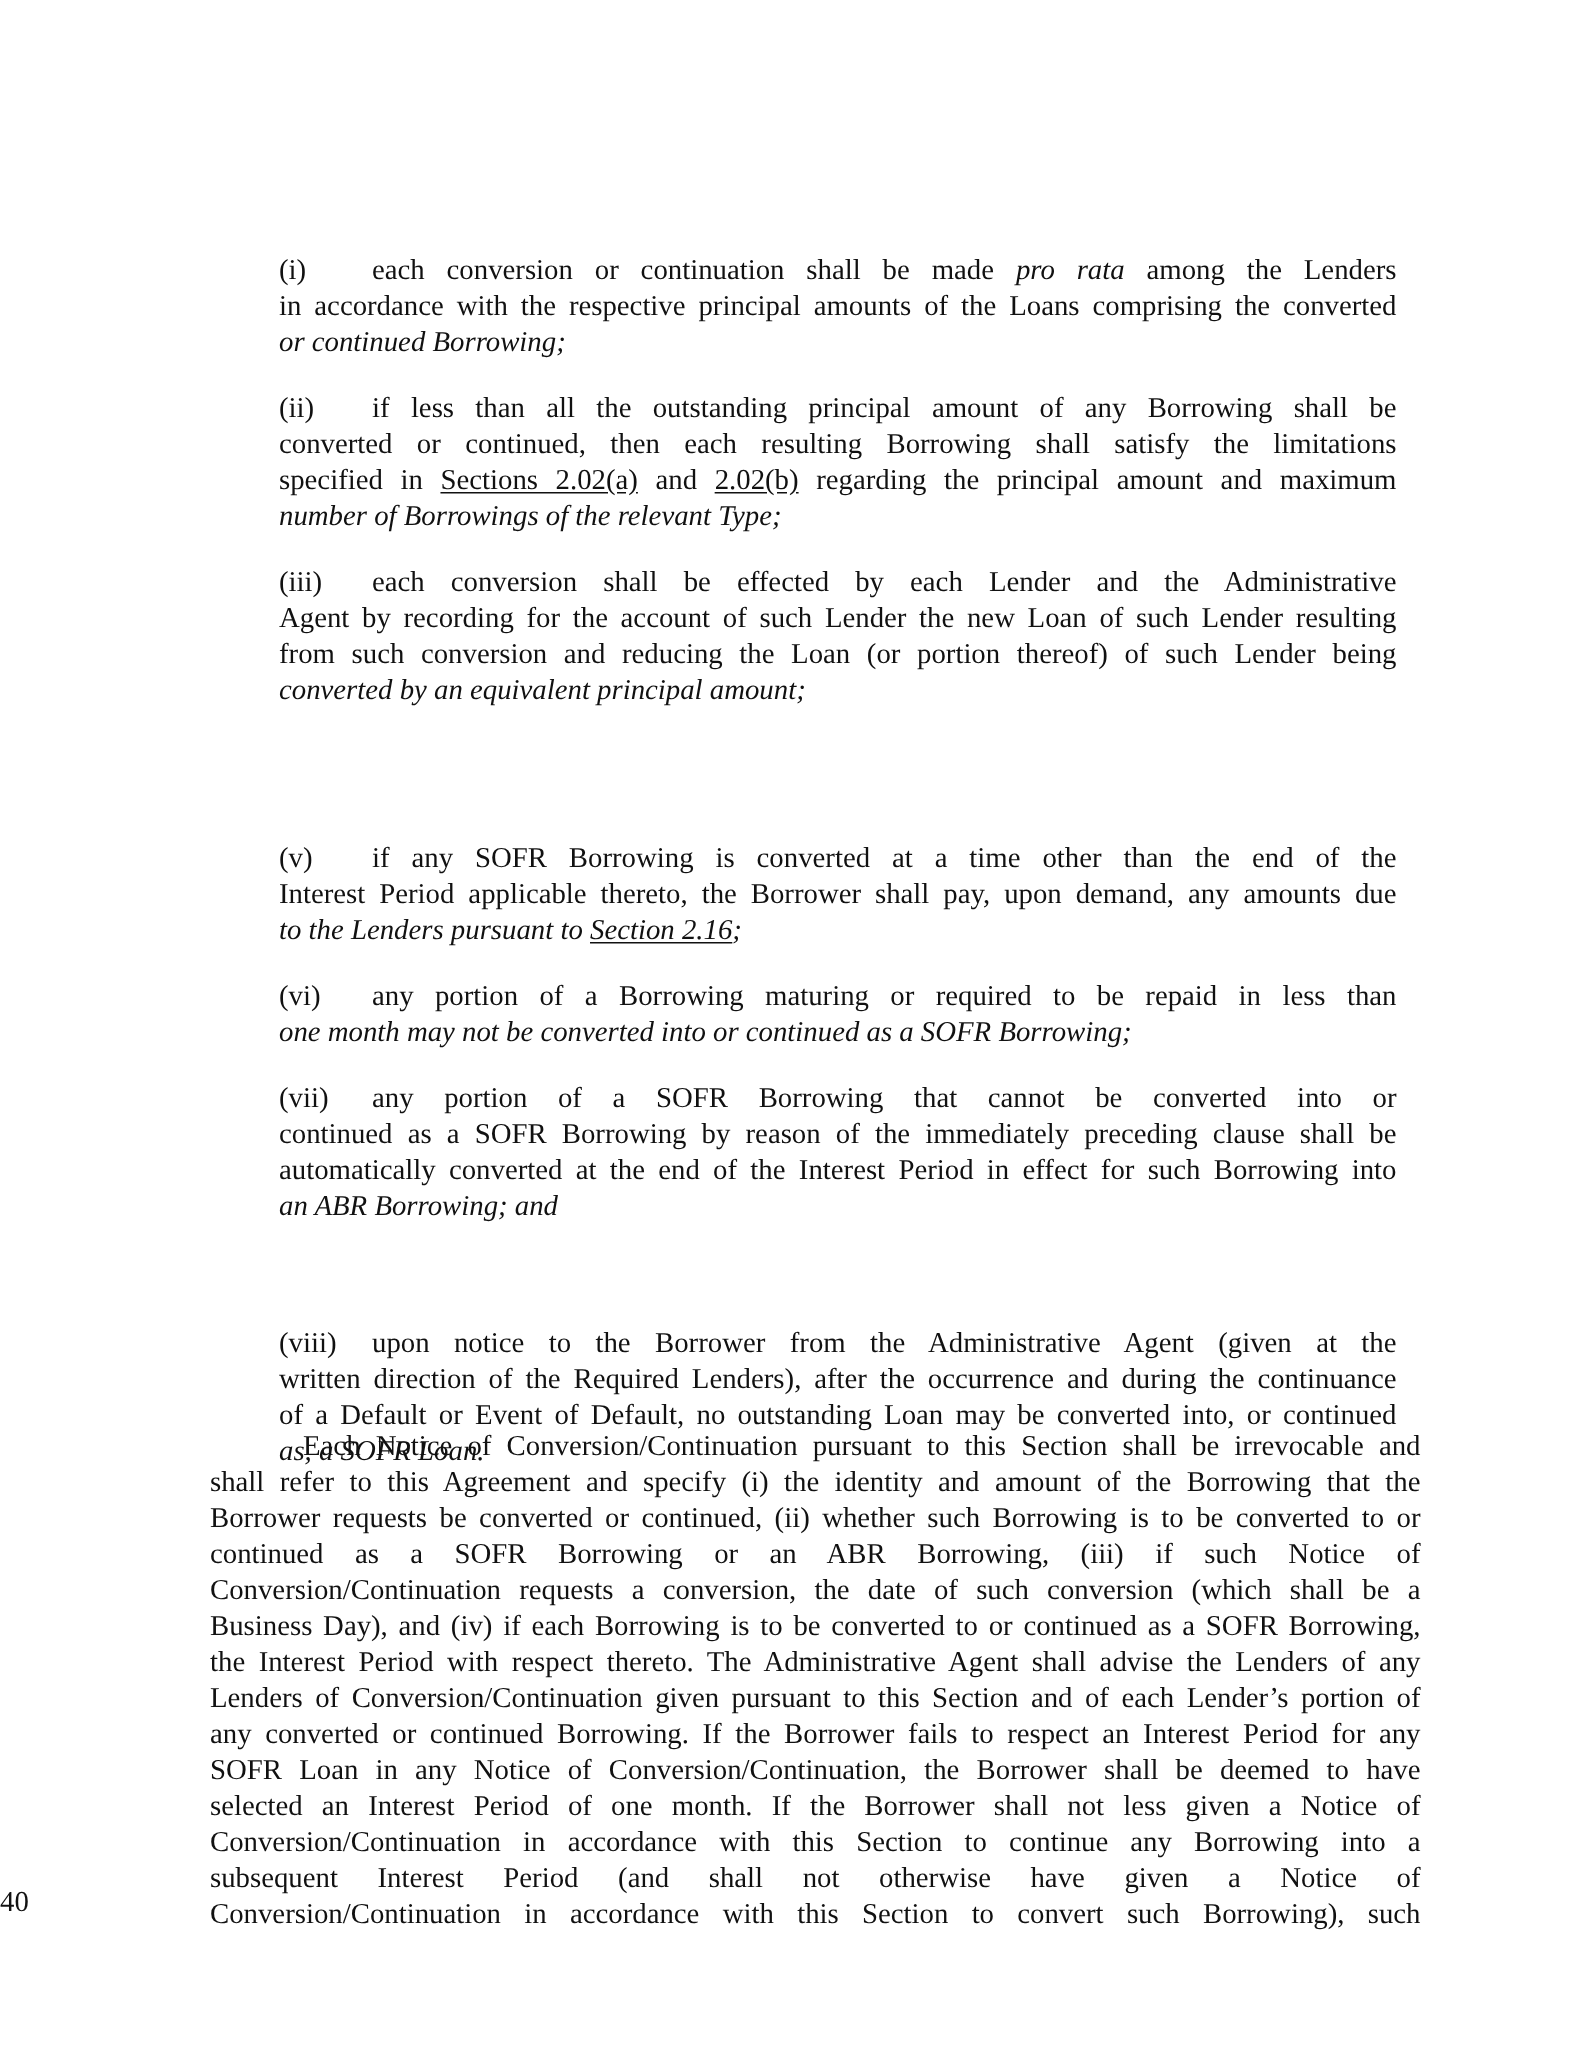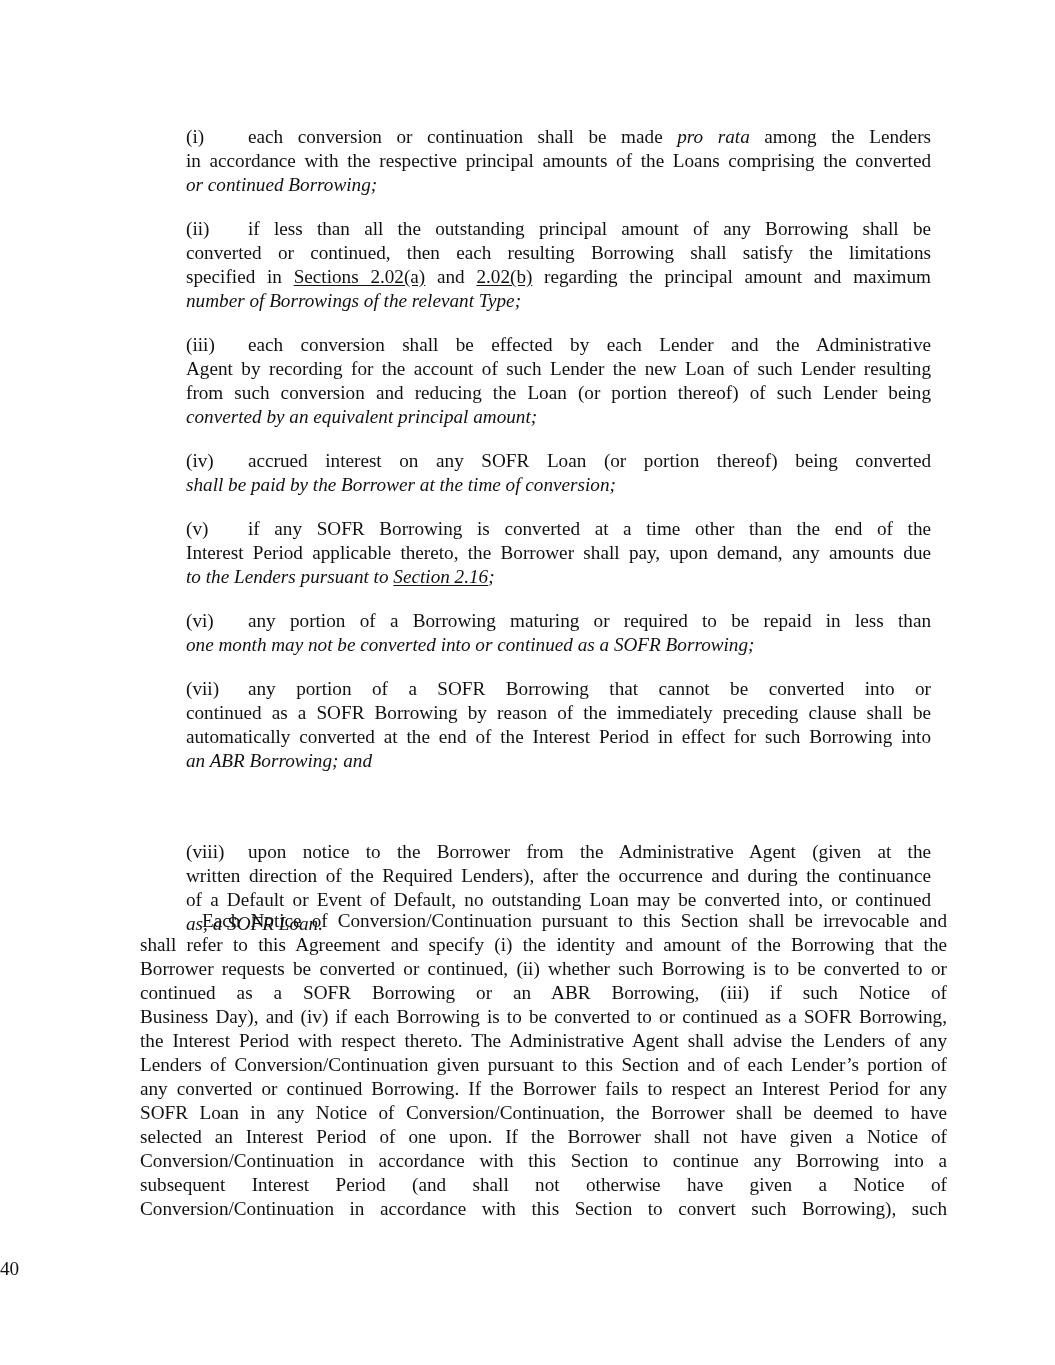--- a/index.html
+++ b/index.html
@@ -49,21 +49,21 @@
     position: absolute;
     left: 0;
     width: 1055px;
     top: 1257px;
     text-align: left;
   }
   .ln { display: block; text-align: justify; text-align-last: justify; }
   .ln.last { text-align-last: left; font-style: italic; }
   .clause .ln { text-indent: 0; }
   .para .ln { text-indent: 0; }
-  .ln.first { padding-left: 62px; }
+  .ln.first { padding-left: 62px; margin-top: 44px; }
   .clause .ln.first { padding-left: 0; }
 </style>
 </head>
 <body>
 
 <div class="page">
 
   <div class="clause" style="top:125px">
     <span class="ln first"><span class="num">(i)</span><span>each conversion or continuation shall be made </span><span class="i">pro rata</span><span> among the Lenders</span></span>
     <span class="ln">in accordance with the respective principal amounts of the Loans comprising the converted</span>
@@ -77,24 +77,20 @@
     <span class="ln last">number of Borrowings of the relevant Type;</span>
   </div>
 
   <div class="clause" style="top:333px">
     <span class="ln first"><span class="num">(iii)</span><span>each conversion shall be effected by each Lender and the Administrative</span></span>
     <span class="ln">Agent by recording for the account of such Lender the new Loan of such Lender resulting</span>
     <span class="ln">from such conversion and reducing the Loan (or portion thereof) of such Lender being</span>
     <span class="ln last">converted by an equivalent principal amount;</span>
   </div>
 
-  <div class="clause" style="top:449px">
-    <span class="ln first"><span class="num">(iv)</span><span>accrued interest on any SOFR Loan (or portion thereof) being converted</span></span>
-    <span class="ln last">shall be paid by the Borrower at the time of conversion;</span>
-  </div>
 
   <div class="clause" style="top:517px">
     <span class="ln first"><span class="num">(v)</span><span>if any SOFR Borrowing is converted at a time other than the end of the</span></span>
     <span class="ln">Interest Period applicable thereto, the Borrower shall pay, upon demand, any amounts due</span>
     <span class="ln last"><span>to the Lenders pursuant to </span><span class="u">Section 2.16</span><span>;</span></span>
   </div>
 
   <div class="clause" style="top:609px">
     <span class="ln first"><span class="num">(vi)</span><span>any portion of a Borrowing maturing or required to be repaid in less than</span></span>
     <span class="ln last">one month may not be converted into or continued as a SOFR Borrowing;</span>
@@ -112,25 +108,26 @@
     <span class="ln">written direction of the Required Lenders), after the occurrence and during the continuance</span>
     <span class="ln">of a Default or Event of Default, no outstanding Loan may be converted into, or continued</span>
     <span class="ln last">as, a SOFR Loan.</span>
   </div>
 
   <div class="para" style="top:909px">
     <span class="ln first">Each Notice of Conversion/Continuation pursuant to this Section shall be irrevocable and</span>
     <span class="ln">shall refer to this Agreement and specify (i) the identity and amount of the Borrowing that the</span>
     <span class="ln">Borrower requests be converted or continued, (ii) whether such Borrowing is to be converted to or</span>
     <span class="ln">continued as a SOFR Borrowing or an ABR Borrowing, (iii) if such Notice of</span>
+    <span class="ln">Conversion/Continuation requests a conversion, the date of such conversion (which shall be a</span>
     <span class="ln">Business Day), and (iv) if each Borrowing is to be converted to or continued as a SOFR Borrowing,</span>
     <span class="ln">the Interest Period with respect thereto.  The Administrative Agent shall advise the Lenders of any</span>
     <span class="ln">Lenders of Conversion/Continuation given pursuant to this Section and of each Lender’s portion of</span>
     <span class="ln">any converted or continued Borrowing.  If the Borrower fails to respect an Interest Period for any</span>
     <span class="ln">SOFR Loan in any Notice of Conversion/Continuation, the Borrower shall be deemed to have</span>
-    <span class="ln">selected an Interest Period of one upon. If the Borrower shall not have given a Notice of</span>
+    <span class="ln">selected an Interest Period of one month. If the Borrower shall not less given a Notice of</span>
     <span class="ln">Conversion/Continuation in accordance with this Section to continue any Borrowing into a</span>
     <span class="ln">subsequent Interest Period (and shall not otherwise have given a Notice of</span>
     <span class="ln">Conversion/Continuation in accordance with this Section to convert such Borrowing), such</span>
   </div>
 
   <div class="page-number">40</div>
 </div>
 
 </body></html>

